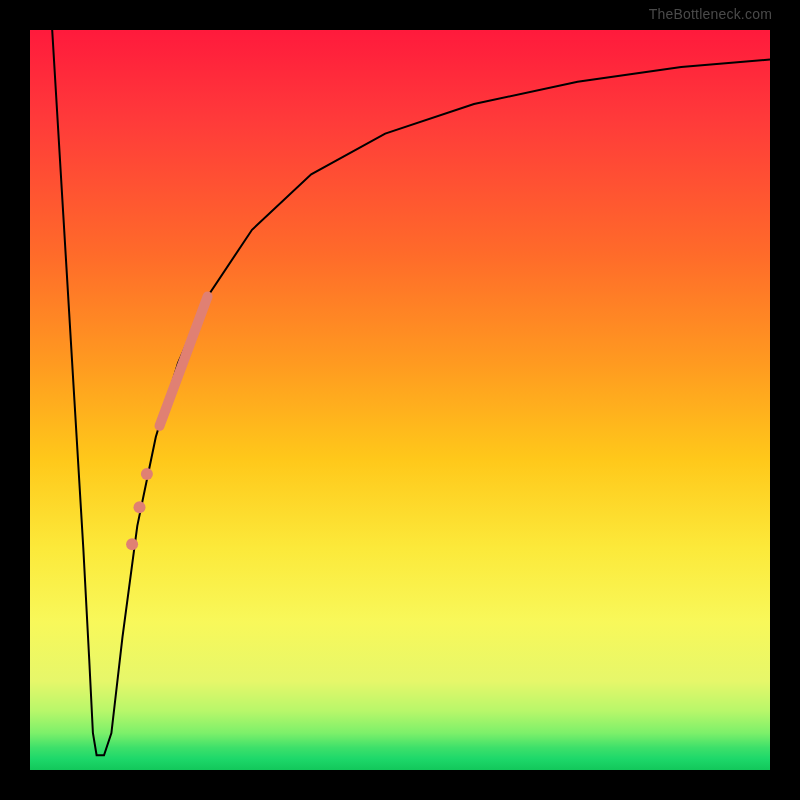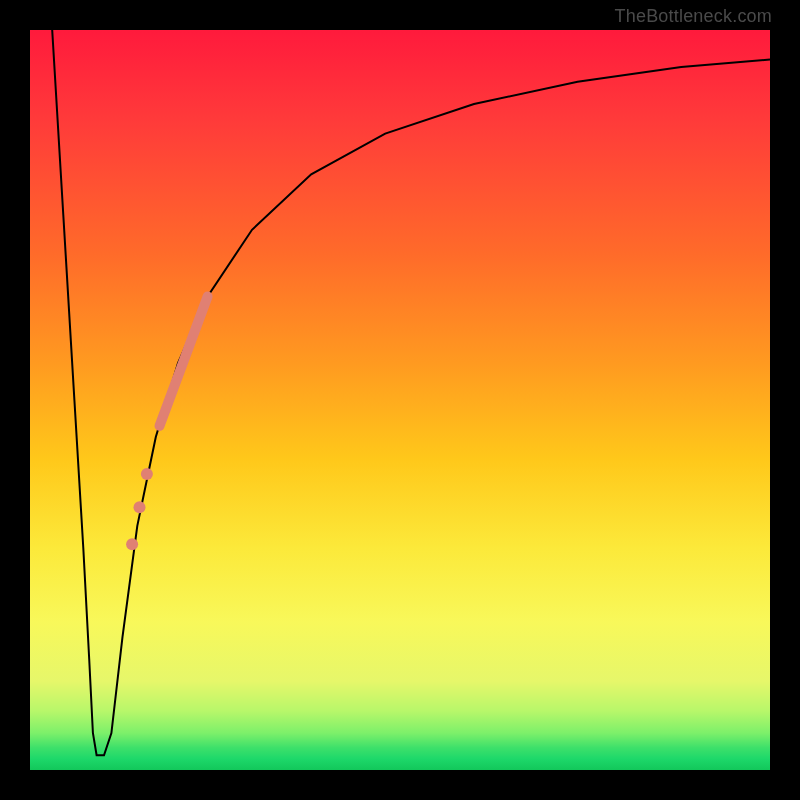--- a/index.html
+++ b/index.html
@@ -47,21 +47,21 @@
     width: 740px;
     height: 740px;
     overflow: visible;
   }
   .watermark {
     position: absolute;
     top: 6px;
     right: 28px;
     color: #4a4a4a;
     font-family: Arial, Helvetica, sans-serif;
-    font-size: 18px;
+    font-size: 14px;
     letter-spacing: 0.2px;
     user-select: none;
   }
 </style>
 </head>
 <body>
 
 <div class="frame">
   <div class="plot-area">
     <svg class="curve-svg" viewBox="0 0 740 740">

